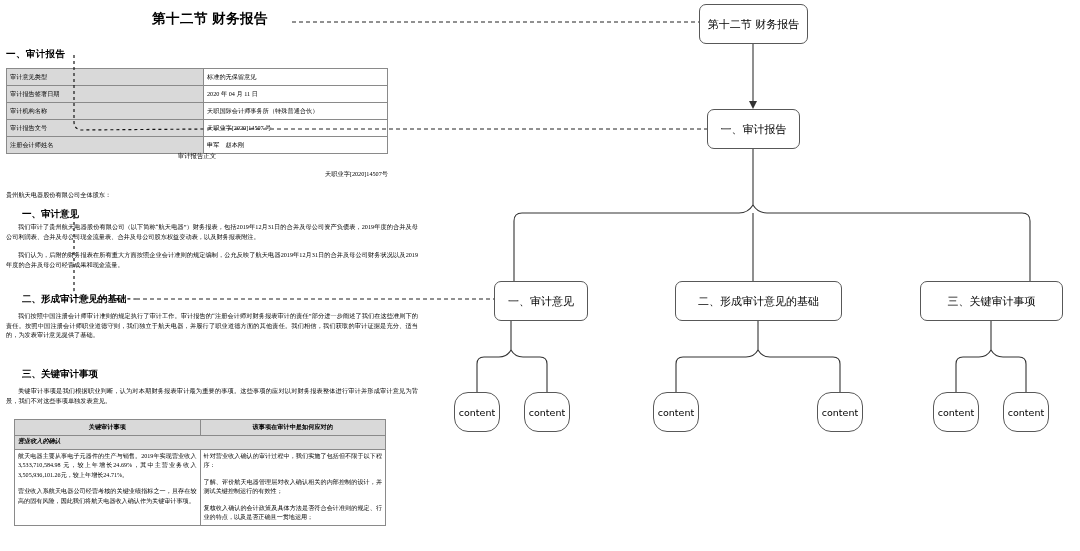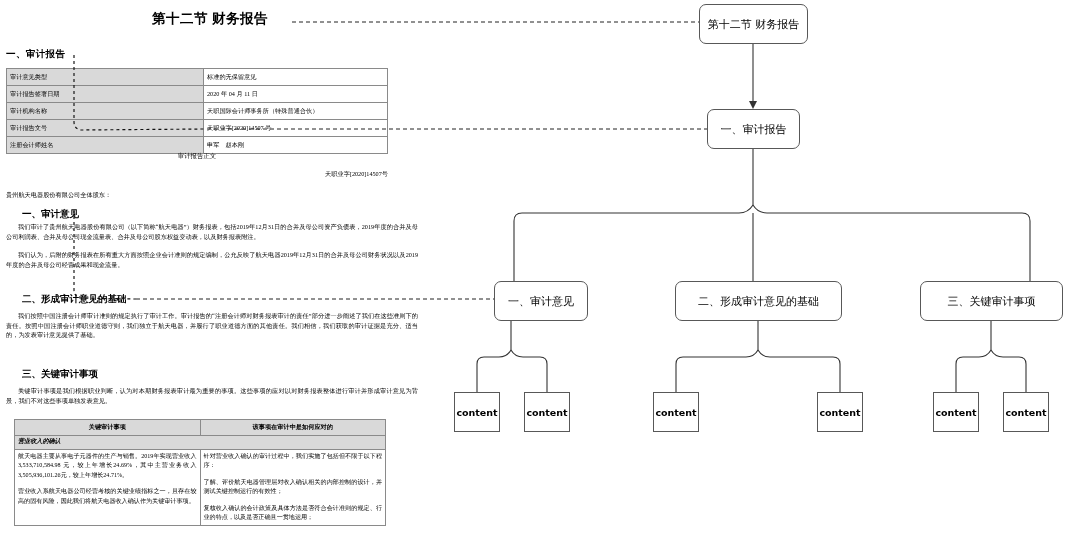--- a/index.html
+++ b/index.html
@@ -101,23 +101,22 @@
     border-radius:7px;
     background:#ffffff;
     display:flex;align-items:center;justify-content:center;
     font-family:"DejaVu Sans","Liberation Sans",sans-serif;
     font-size:11px;
     color:#000;
     box-sizing:border-box;
     white-space:nowrap;
   }
   .node.small{
-    border-radius:0;
+    border-radius:14px;
     font-size:9.5px;
-    font-weight:bold;
   }
 
   
   #links{position:absolute;left:0;top:0;pointer-events:none;}
 </style>
 </head>
 <body>
 
 <div id="root">
 

